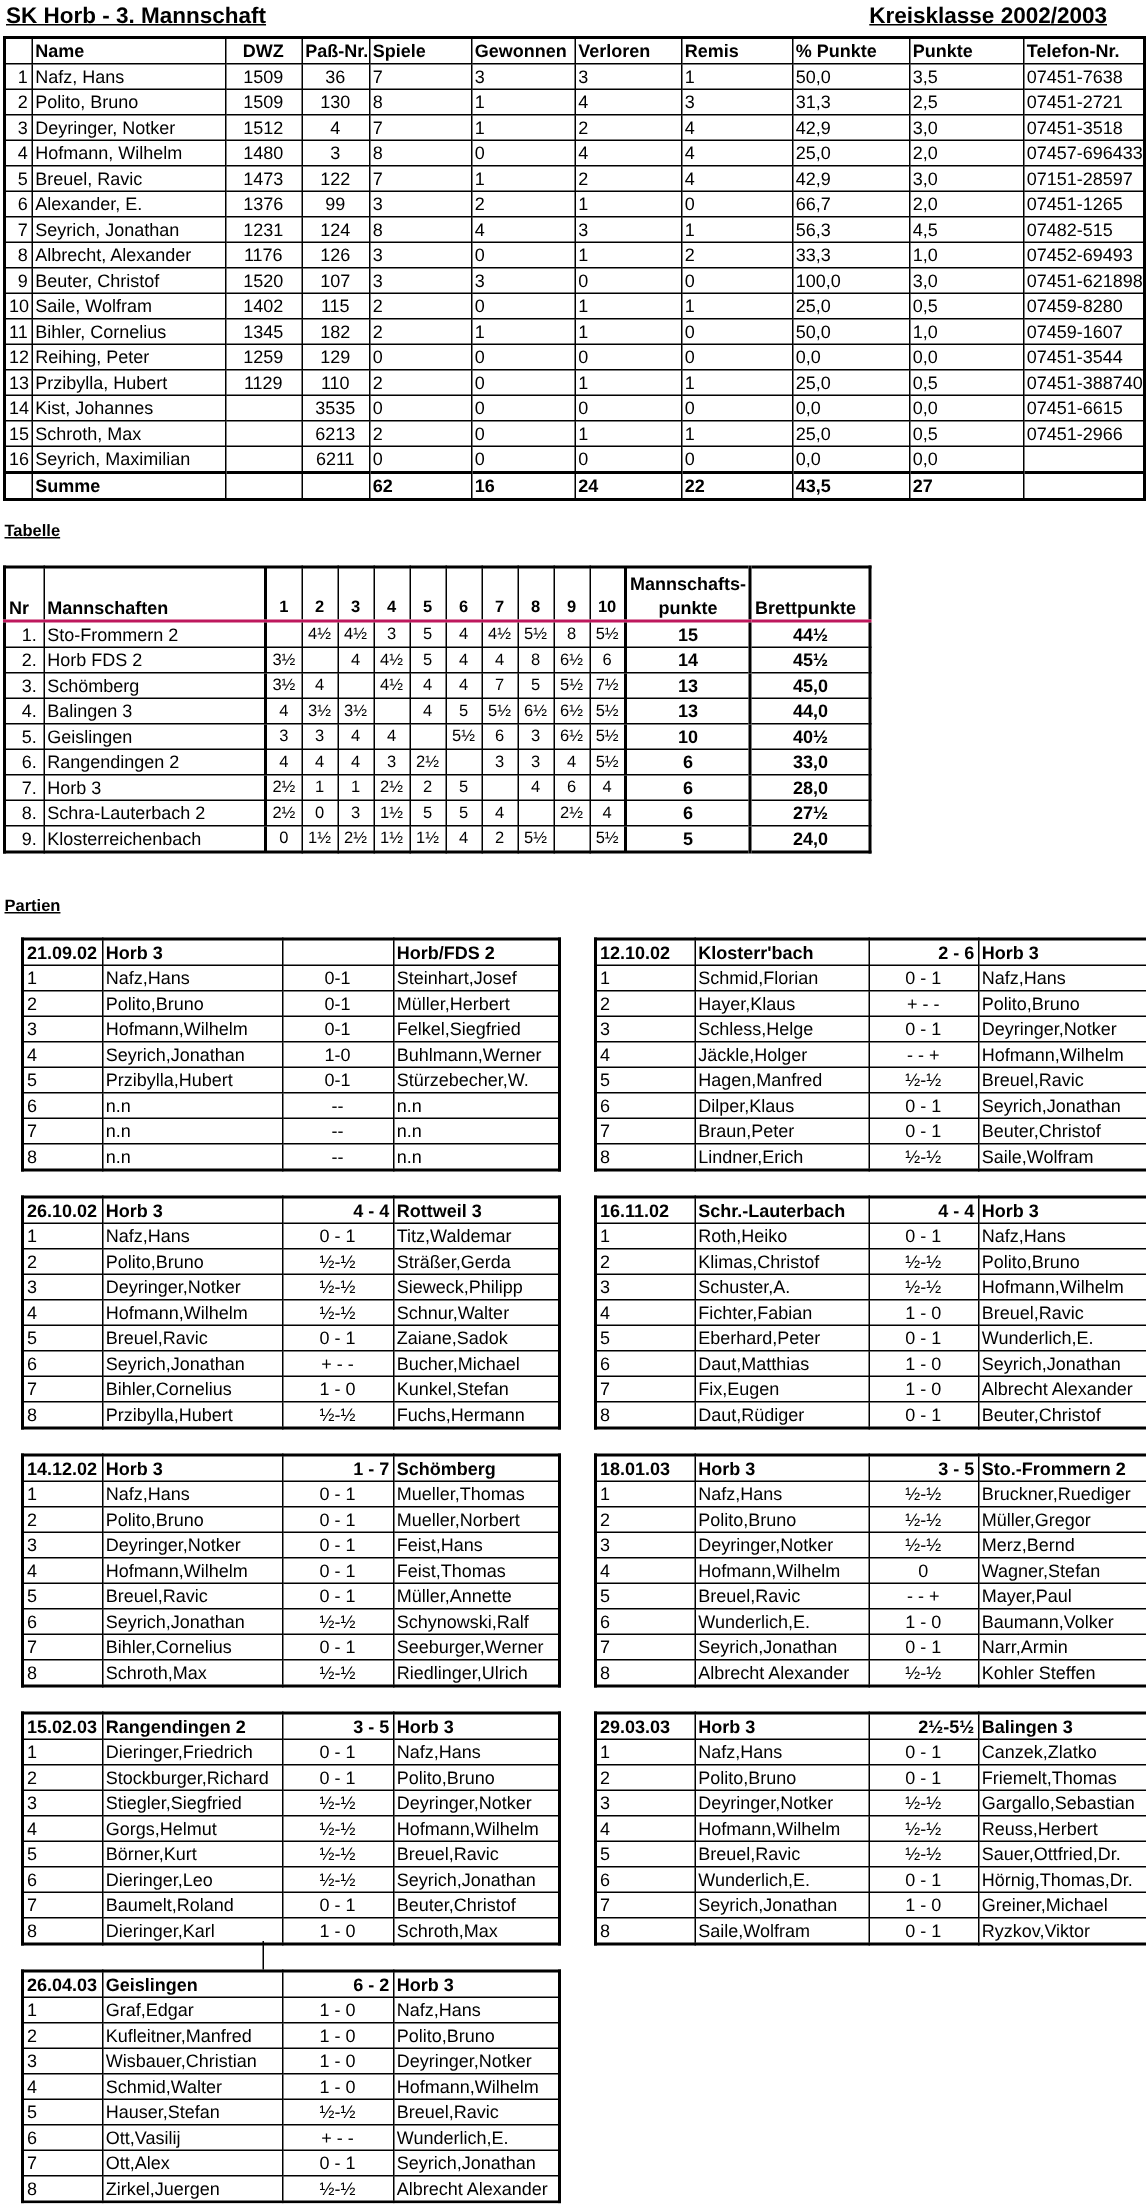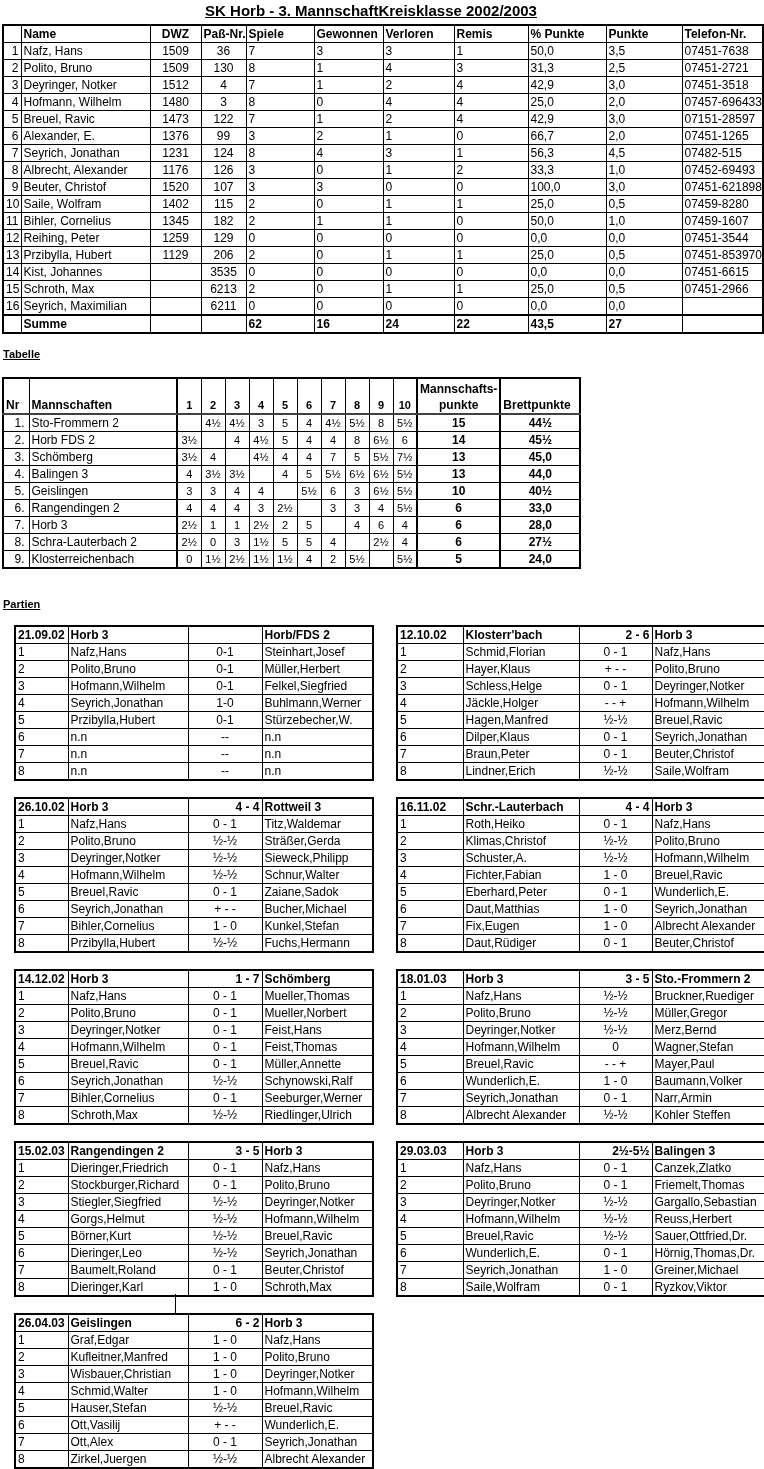--- a/index.html
+++ b/index.html
@@ -1,32 +1,32 @@
 <!DOCTYPE html>
 <html><head>
 <meta charset="utf-8">
 <style>
   html,body{margin:0;padding:0;background:#ffffff;}
   body{width:764px;font-family:"Liberation Sans",sans-serif;color:#000;}
   .page{position:relative;width:764px;height:1469px;background:#fff;overflow:hidden;}
-  .titlebar{position:absolute;top:2px;left:4px;width:756px;display:flex;justify-content:center;}
+  .titlebar{position:absolute;top:2px;left:4px;width:756px;display:flex;justify-content:space-between;}
   .title{font-size:15px;font-weight:bold;text-decoration:underline;white-space:nowrap;}
   .title.right{margin-right:22px;}
   table{border-collapse:collapse;table-layout:fixed;background:#fff;}
   td,th{border:1px solid #000;height:16px;line-height:16px;font-size:12px;font-weight:normal;
         padding:0 2px;overflow:hidden;white-space:nowrap;text-align:left;vertical-align:middle;}
   th{font-weight:bold;}
   .players{position:absolute;top:24px;left:2px;width:760px;border:2px solid #000;}
   .players .c-num{text-align:right;}
   .players .c-dwz,.players .c-pass{text-align:center;}
   .players tr.summe td{font-weight:bold;border-top:2px solid #000;}
   .sec-head{position:absolute;left:3px;font-size:11px;font-weight:bold;text-decoration:underline;}
   .tabelle{position:absolute;top:377px;left:2px;border:2px solid #000;}
   .tabelle th{vertical-align:bottom;}
-  .tabelle thead th{border-bottom:2px solid #404040;height:34px;}
+  .tabelle thead th{border-bottom:2px solid #be185d;height:34px;}
   .tabelle .c-nr{text-align:right;padding-right:4px;}
   .tabelle .c-res{text-align:center;padding:0 1px;font-size:11px;}
   .tabelle .c-pts{text-align:center;font-weight:bold;}
   .tabelle .h-mp{text-align:center;}
   .bL2{border-left:2px solid #000 !important;}
   .partien-wrap{position:absolute;top:625px;left:2px;width:762px;}
   .pair{display:flex;align-items:flex-start;margin-bottom:16px;}
   .match{border:2px solid #000;}
   .match.left{width:358px;margin-left:12px;}
   .match.right{width:380px;margin-left:22px;}
@@ -227,28 +227,28 @@
           <td class="c-val">0</td>
           <td class="c-val">0</td>
           <td class="c-val">0,0</td>
           <td class="c-val">0,0</td>
           <td class="c-tel">07451-3544</td>
         </tr>
         <tr>
           <td class="c-num">13</td>
           <td class="c-name">Przibylla, Hubert</td>
           <td class="c-dwz">1129</td>
-          <td class="c-pass">206</td>
+          <td class="c-pass">110</td>
           <td class="c-val">2</td>
           <td class="c-val">0</td>
           <td class="c-val">1</td>
           <td class="c-val">1</td>
           <td class="c-val">25,0</td>
           <td class="c-val">0,5</td>
-          <td class="c-tel">07451-853970</td>
+          <td class="c-tel">07451-388740</td>
         </tr>
         <tr>
           <td class="c-num">14</td>
           <td class="c-name">Kist, Johannes</td>
           <td class="c-dwz"></td>
           <td class="c-pass">3535</td>
           <td class="c-val">0</td>
           <td class="c-val">0</td>
           <td class="c-val">0</td>
           <td class="c-val">0</td>

